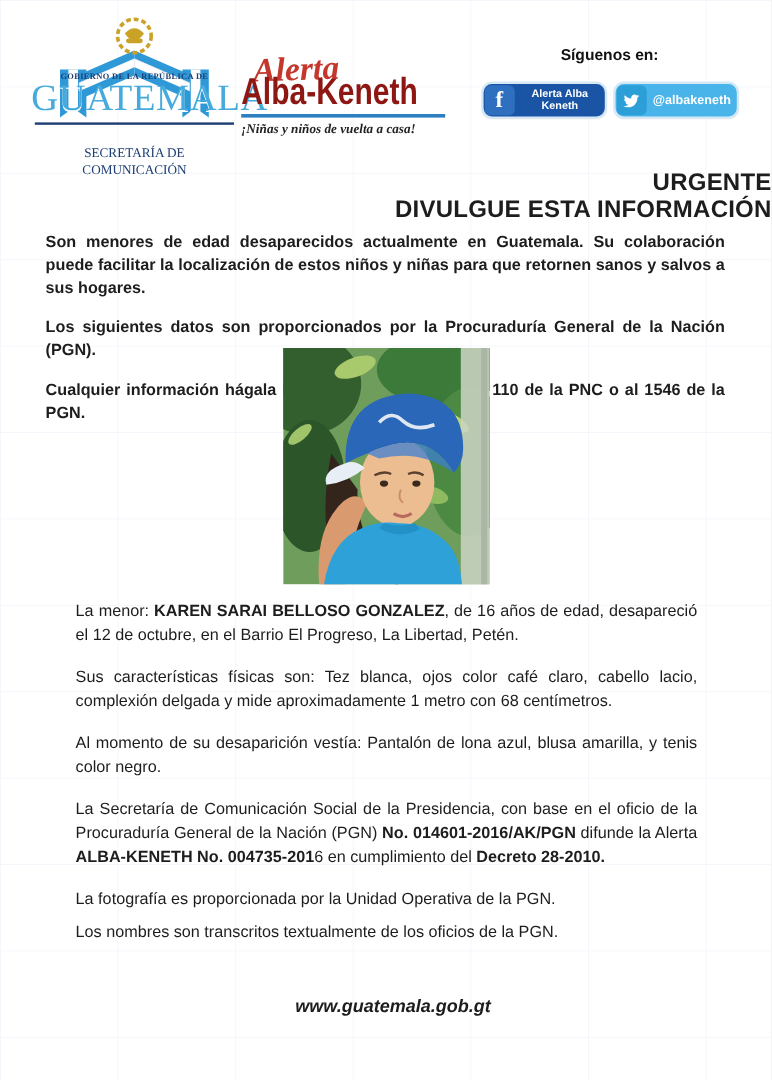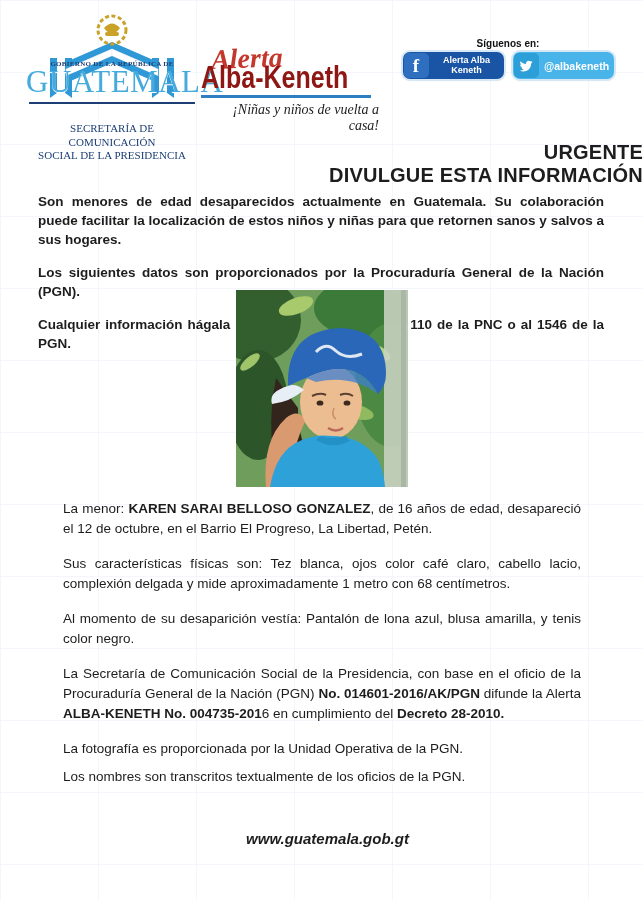--- a/index.html
+++ b/index.html
@@ -31,26 +31,26 @@
   .gov-sec{position:absolute;top:94px;left:0;right:0;text-align:center;
     font-family:"Liberation Serif",serif;font-size:11px;line-height:13.5px;color:#1c3e73;margin-top:16px;}
 
   
   .alba{position:absolute;left:201px;top:44px;width:178px;}
   .alba-alerta{font-family:"Liberation Serif",serif;font-style:italic;font-weight:bold;
     color:#c5372c;font-size:28px;line-height:25px;margin-left:10px;transform:rotate(-2deg);}
   .alba-keneth-wrap{border-bottom:3px solid #2d7fc1;padding-bottom:2px;width:170px;}
   .alba-keneth{display:inline-block;color:#8e1713;font-weight:bold;font-size:25px;
     line-height:23px;letter-spacing:0;transform:scaleY(1.25);transform-origin:left bottom;}
-  .alba-tagline{font-family:"Liberation Serif",serif;font-style:italic;font-size:14px;
-    color:#222;margin-top:4px;font-weight:normal;text-align:right;}
+  .alba-tagline{font-family:"Liberation Serif",serif;font-style:italic;font-size:11px;
+    color:#222;margin-top:4px;font-weight:bold;}
 
   
   .social{position:absolute;left:402px;top:38px;width:212px;text-align:center;}
-  .follow{font-size:10px;font-weight:bold;color:#111;margin-bottom:3px;}
+  .follow{font-size:13px;font-weight:bold;color:#111;margin-bottom:17px;}
   .btn-row{display:flex;gap:9px;justify-content:center;}
   .sbtn{height:27px;border-radius:7px;display:flex;align-items:center;
     box-shadow:0 0 0 2px #d6e8f6,0 1px 2px rgba(0,0,0,.3);cursor:pointer;text-decoration:none;}
   .sbtn .ic{width:25px;height:25px;margin:1px;border-radius:5px;display:flex;
     align-items:center;justify-content:center;flex:0 0 auto;}
   .fb{background:#1a55a5;width:101px;}
   .fb .ic{background:#2e6fc0;color:#fff;font-family:"Liberation Serif",serif;
     font-weight:bold;font-size:19px;}
   .fb .txt{flex:1;color:#fff;font-size:9px;line-height:9.5px;font-weight:bold;text-align:center;}
   .tw{background:#49b4ea;width:101px;}
@@ -97,21 +97,20 @@
 
       <circle cx="86" cy="18" r="14" fill="none" stroke="#c9a227" stroke-width="3" stroke-dasharray="4 2.5"></circle>
       <path d="M78,16 q8,-9 16,0 q-5,7 -8,5 q-3,2 -8,-5 Z" fill="#c9a227"></path>
       <rect x="79" y="20" width="14" height="4" rx="2" fill="#c9a227"></rect>
     </svg>
     <div class="gov-caption">GOBIERNO DE LA REPÚBLICA DE</div>
     <div class="gov-country">GUATEMALA</div>
     <div class="gov-divider"></div>
     <div class="gov-sec">
       <div>SECRETARÍA DE COMUNICACIÓN</div>
-      <div>SOCIAL DE LA PRESIDENCIA</div>
     </div>
   </div>
 
   <div class="alba">
     <div class="alba-alerta">Alerta</div>
     <div class="alba-keneth-wrap">
       <span class="alba-keneth">Alba-Keneth</span>
     </div>
     <div class="alba-tagline">¡Niñas y niños de vuelta a casa!</div>
   </div>

